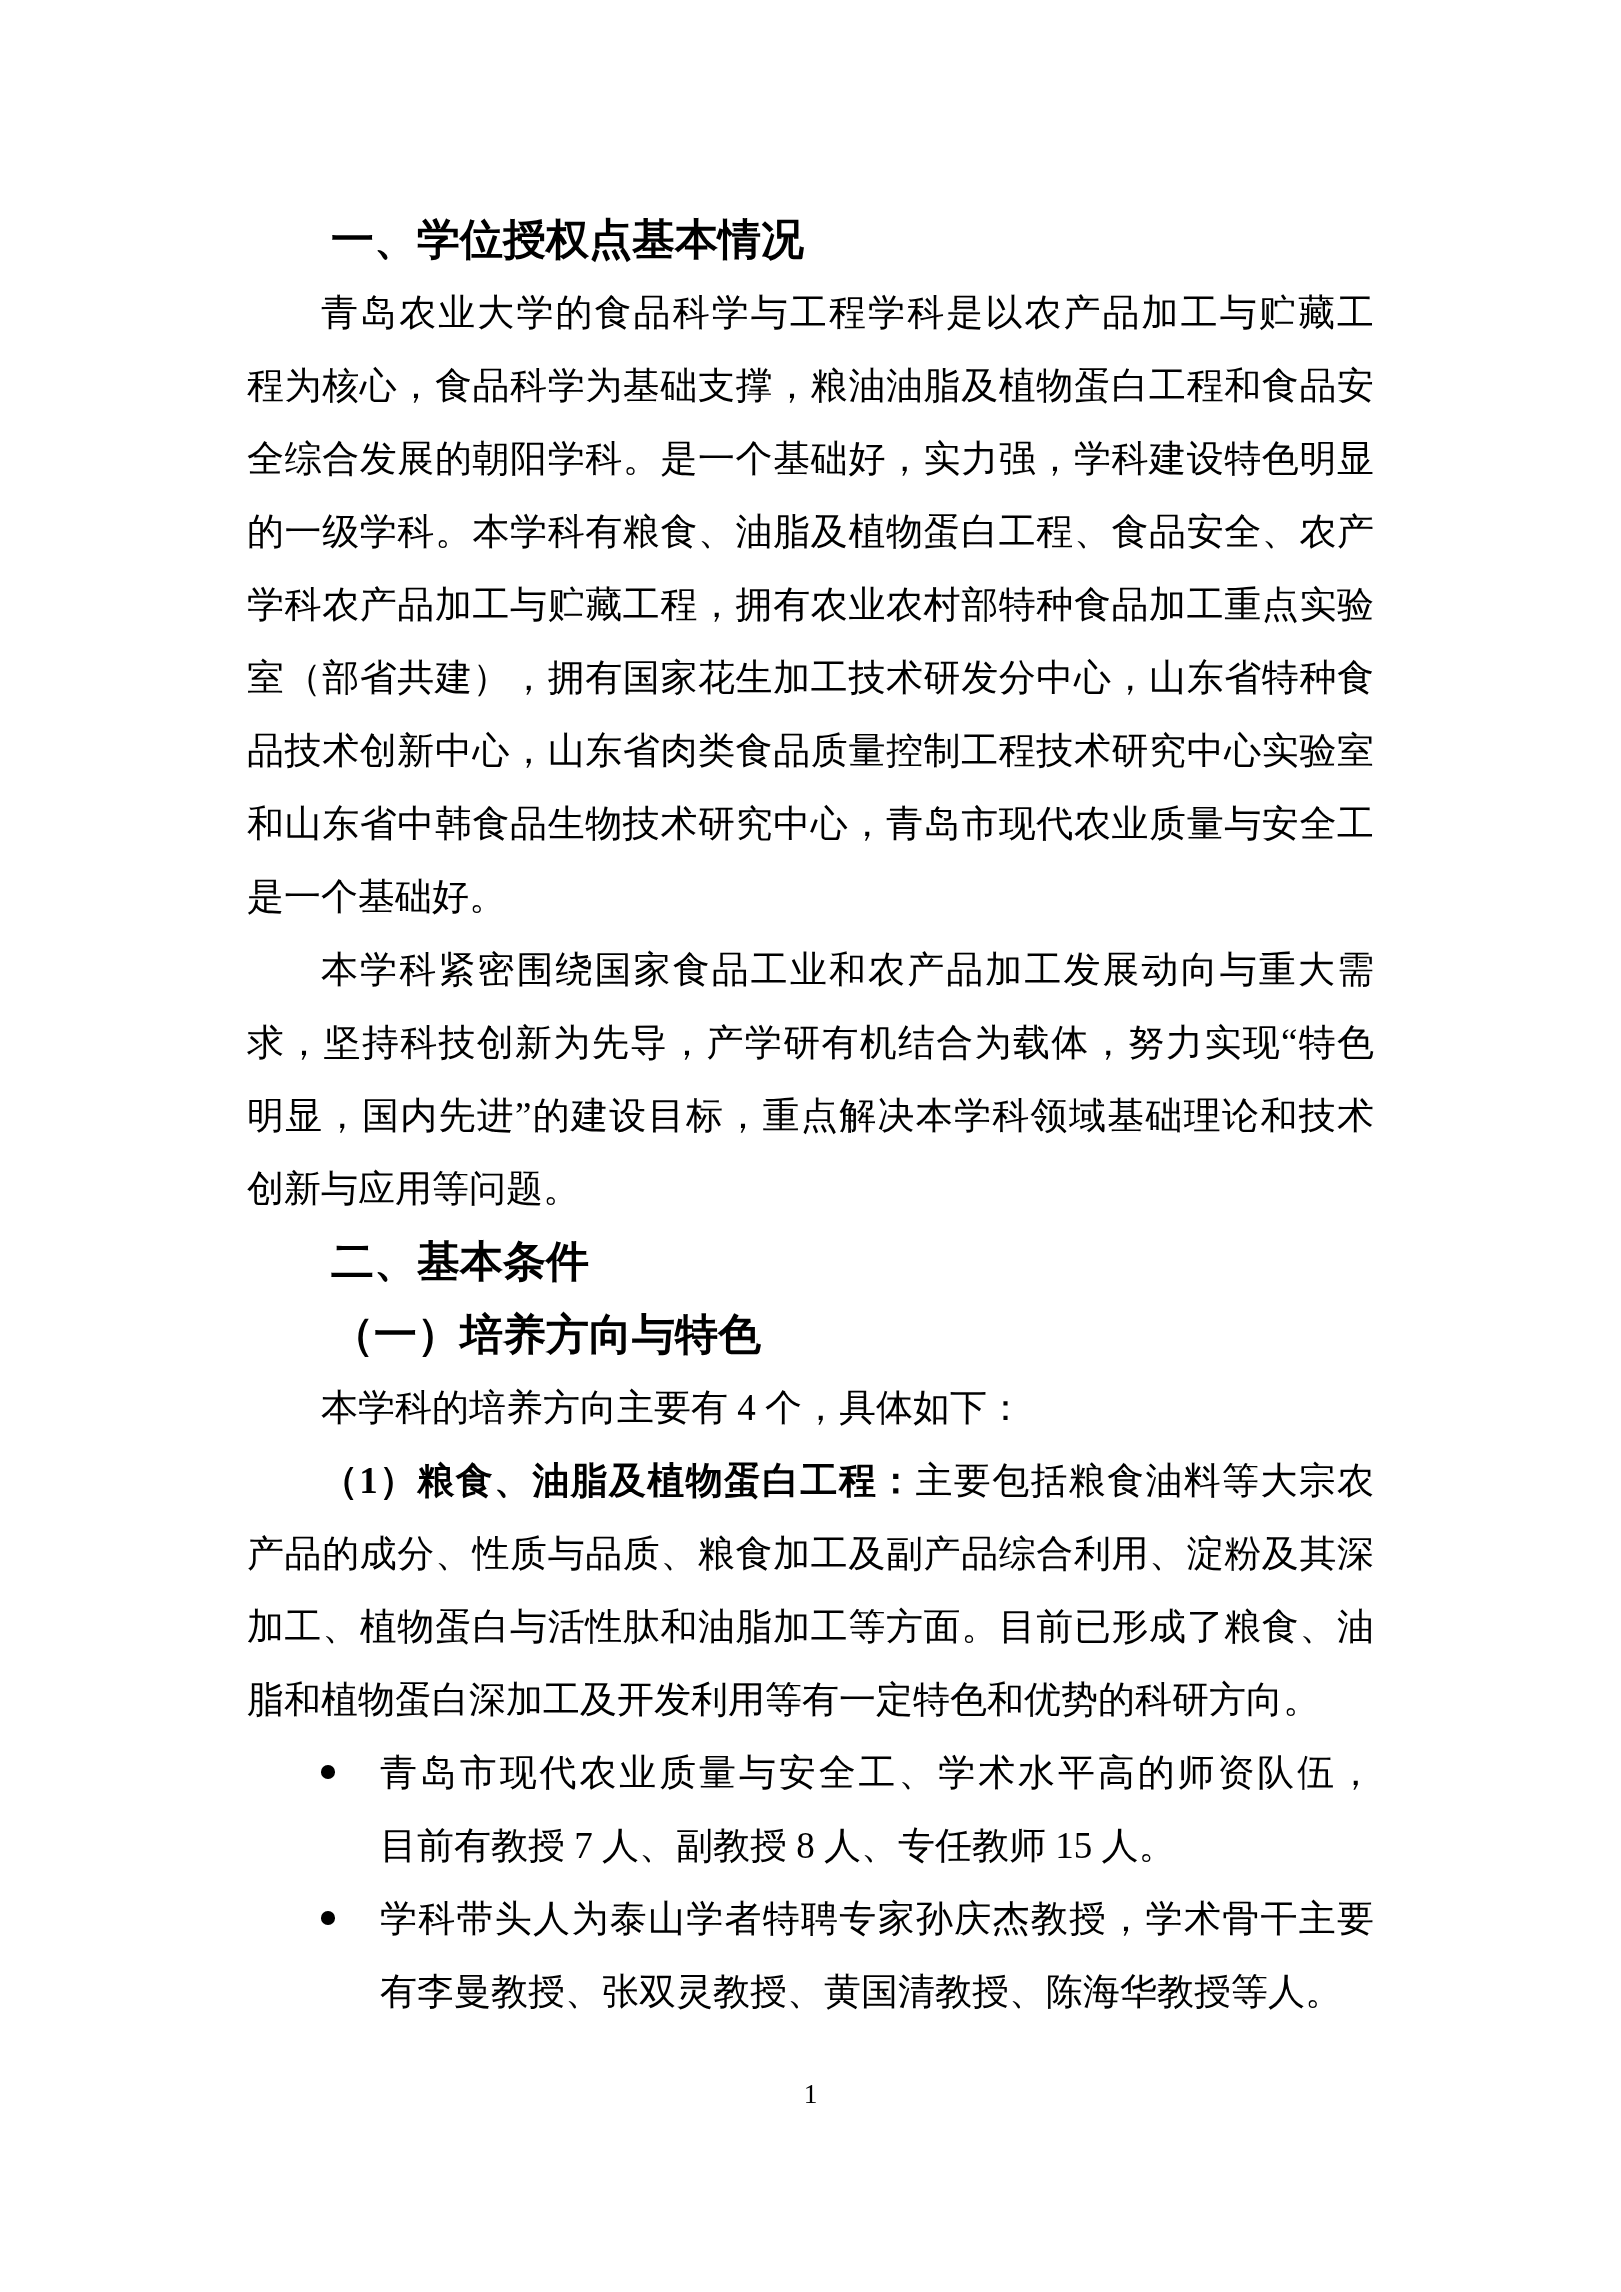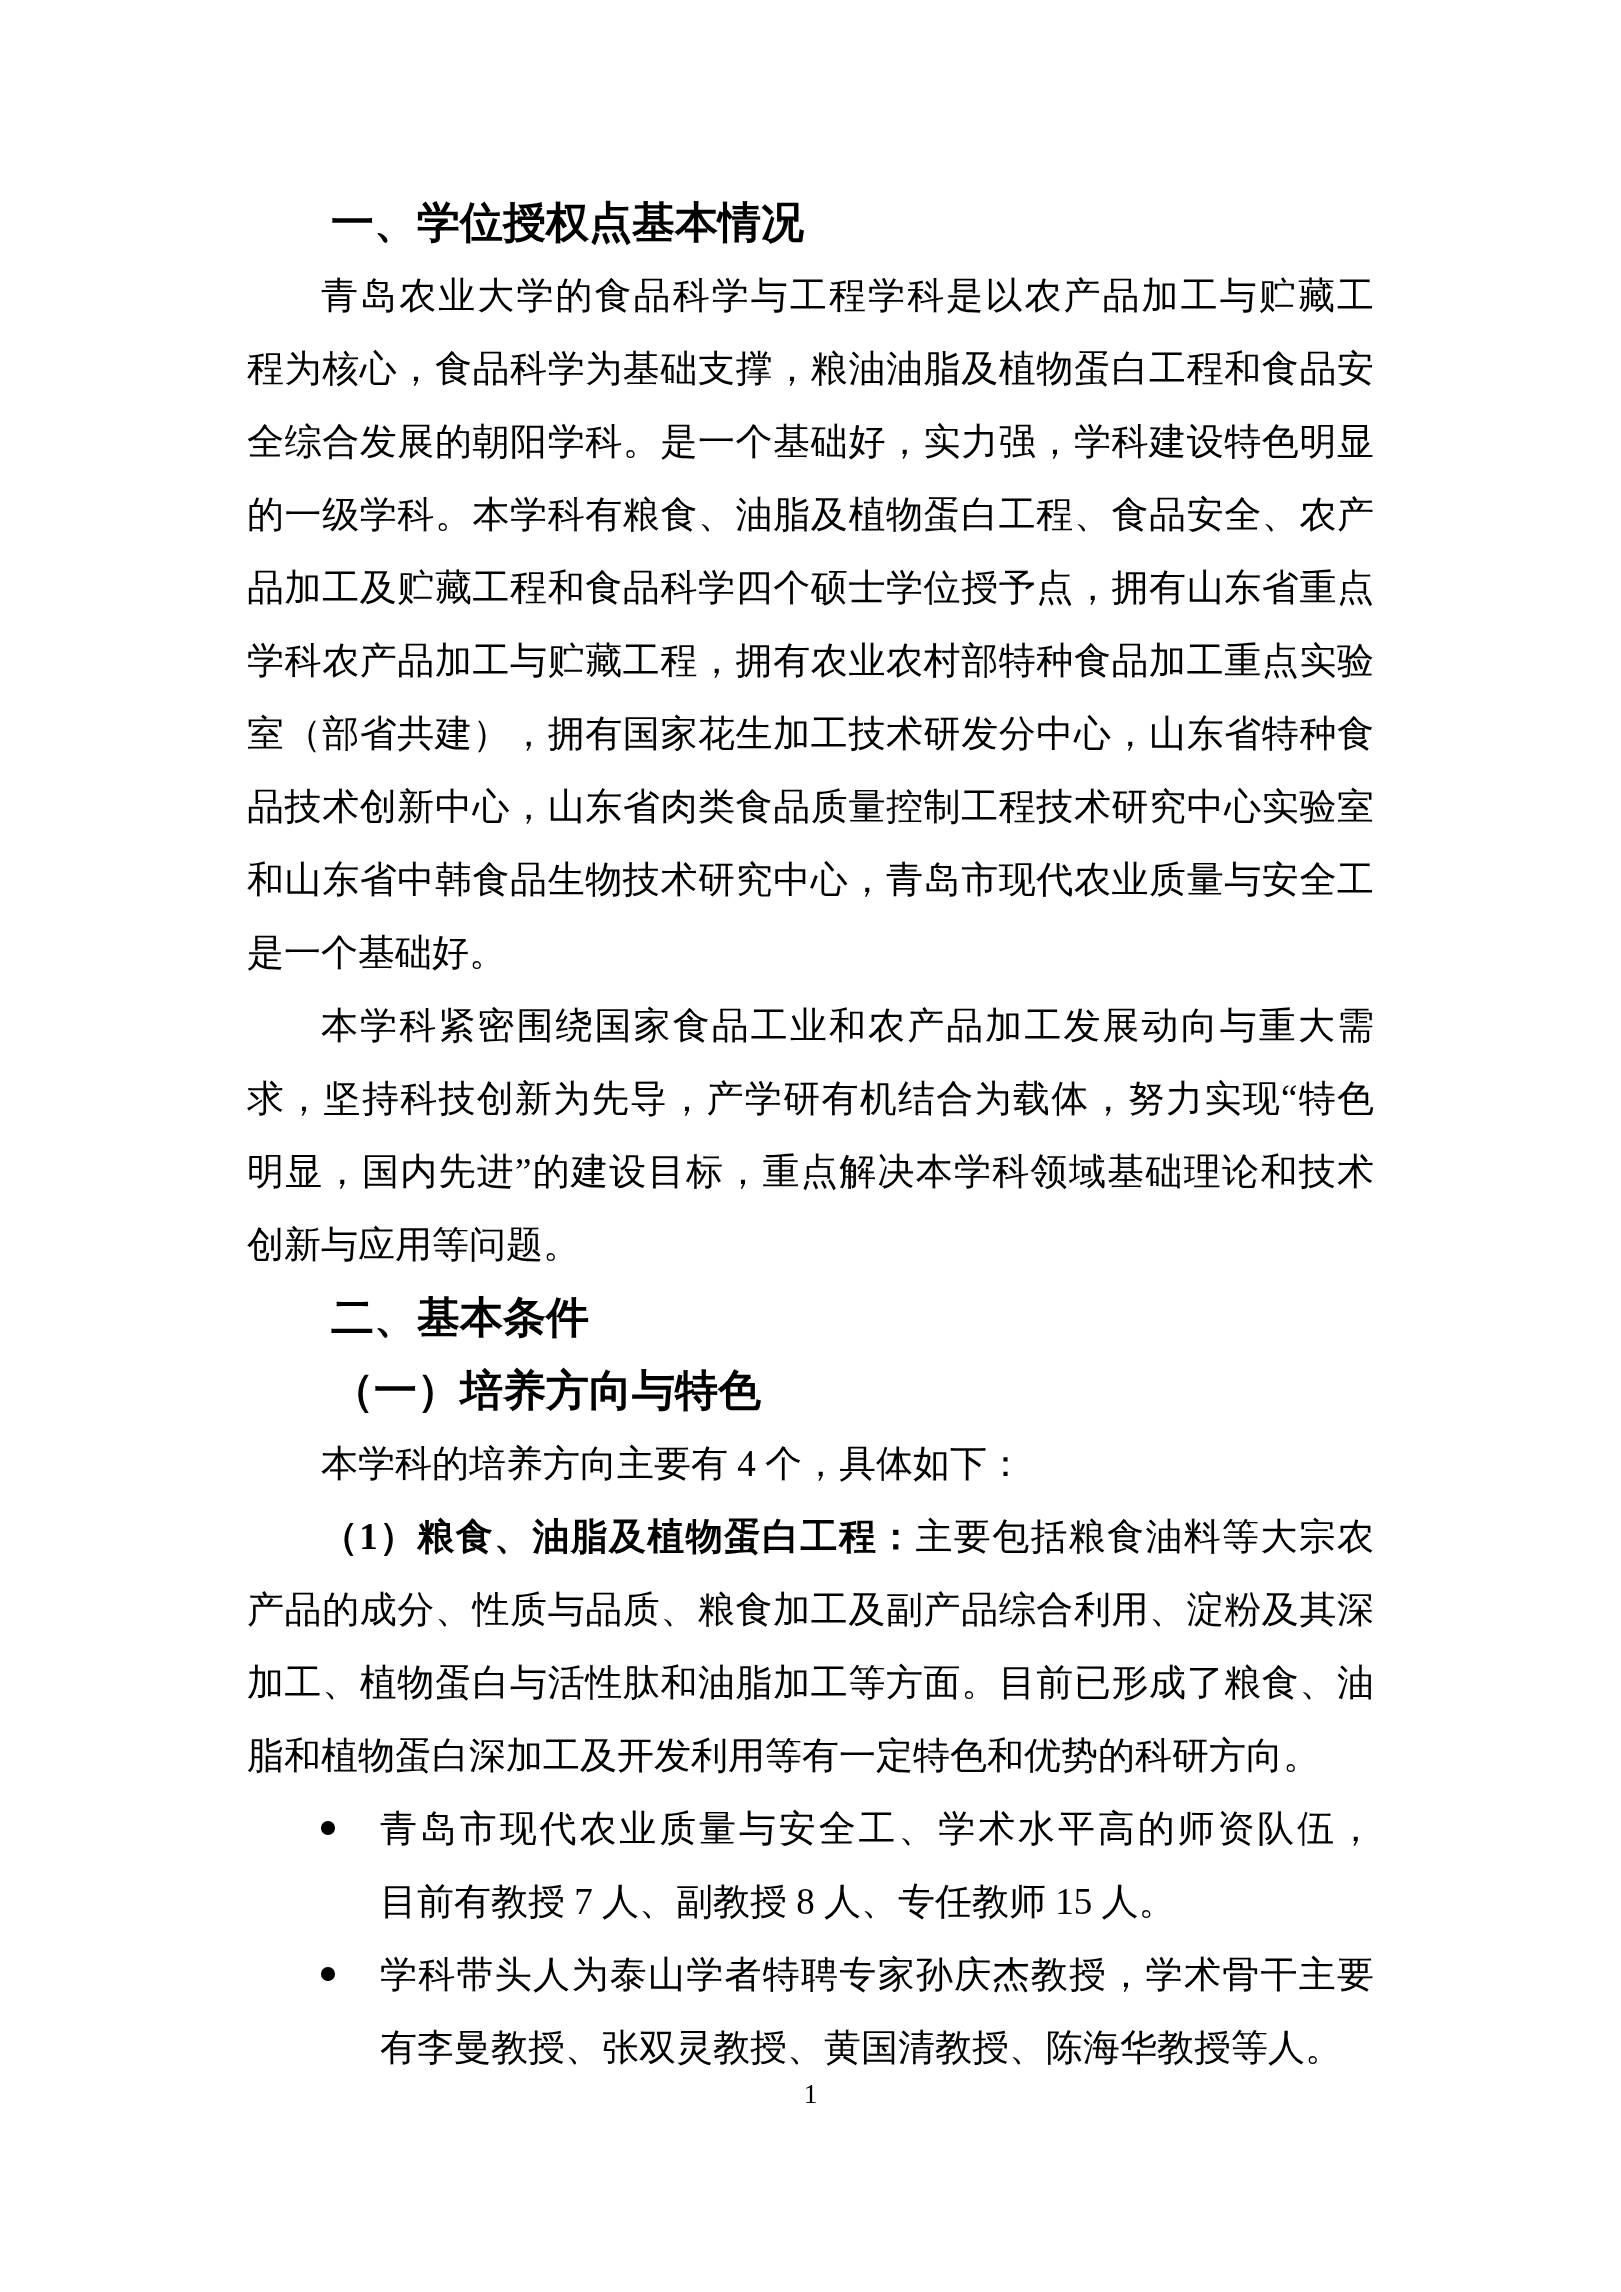--- a/index.html
+++ b/index.html
@@ -11,21 +11,21 @@
     position: relative;
     width: 1621px;
     height: 2293px;
     background: #ffffff;
     color: #000000;
     overflow: hidden;
   }
   .content {
     position: absolute;
     left: 247px;
-    top: 186px;
+    top: 203px;
     width: 1127px;
   }
   .heading1, .heading2 {
     font-family: "DejaVu Sans", "Liberation Sans", sans-serif;
     font-weight: bold;
     font-size: 43px;
     line-height: 73px;
     padding-left: 84px;
     white-space: nowrap;
   }
@@ -76,21 +76,20 @@
 <body>
 
 <div class="page">
   <div class="content" id="doc-root">
       <div class="heading1">一、学位授权点基本情况</div>
       <div class="paragraph">
         <div class="line first"><span>青岛农业大学的食品科学与工程学科是以农产品加工与贮藏工</span></div>
         <div class="line"><span>程为核心，食品科学为基础支撑，粮油油脂及植物蛋白工程和食品安</span></div>
         <div class="line"><span>全综合发展的朝阳学科。是一个基础好，实力强，学科建设特色明显</span></div>
         <div class="line"><span>的一级学科。本学科有粮食、油脂及植物蛋白工程、食品安全、农产</span></div>
-        <div class="line"><span>品加工及贮藏工程和食品科学四个硕士学位授予点，拥有山东省重点</span></div>
         <div class="line"><span>学科农产品加工与贮藏工程，拥有农业农村部特种食品加工重点实验</span></div>
         <div class="line"><span>室（部省共建），拥有国家花生加工技术研发分中心，山东省特种食</span></div>
         <div class="line"><span>品技术创新中心，山东省肉类食品质量控制工程技术研究中心实验室</span></div>
         <div class="line"><span>和山东省中韩食品生物技术研究中心，青岛市现代农业质量与安全工</span></div>
         <div class="line last"><span>是一个基础好。</span></div>
       </div>
       <div class="paragraph">
         <div class="line first"><span>本学科紧密围绕国家食品工业和农产品加工发展动向与重大需</span></div>
         <div class="line"><span>求，坚持科技创新为先导，产学研有机结合为载体，努力实现“特色</span></div>
         <div class="line"><span>明显，国内先进”的建设目标，重点解决本学科领域基础理论和技术</span></div>

